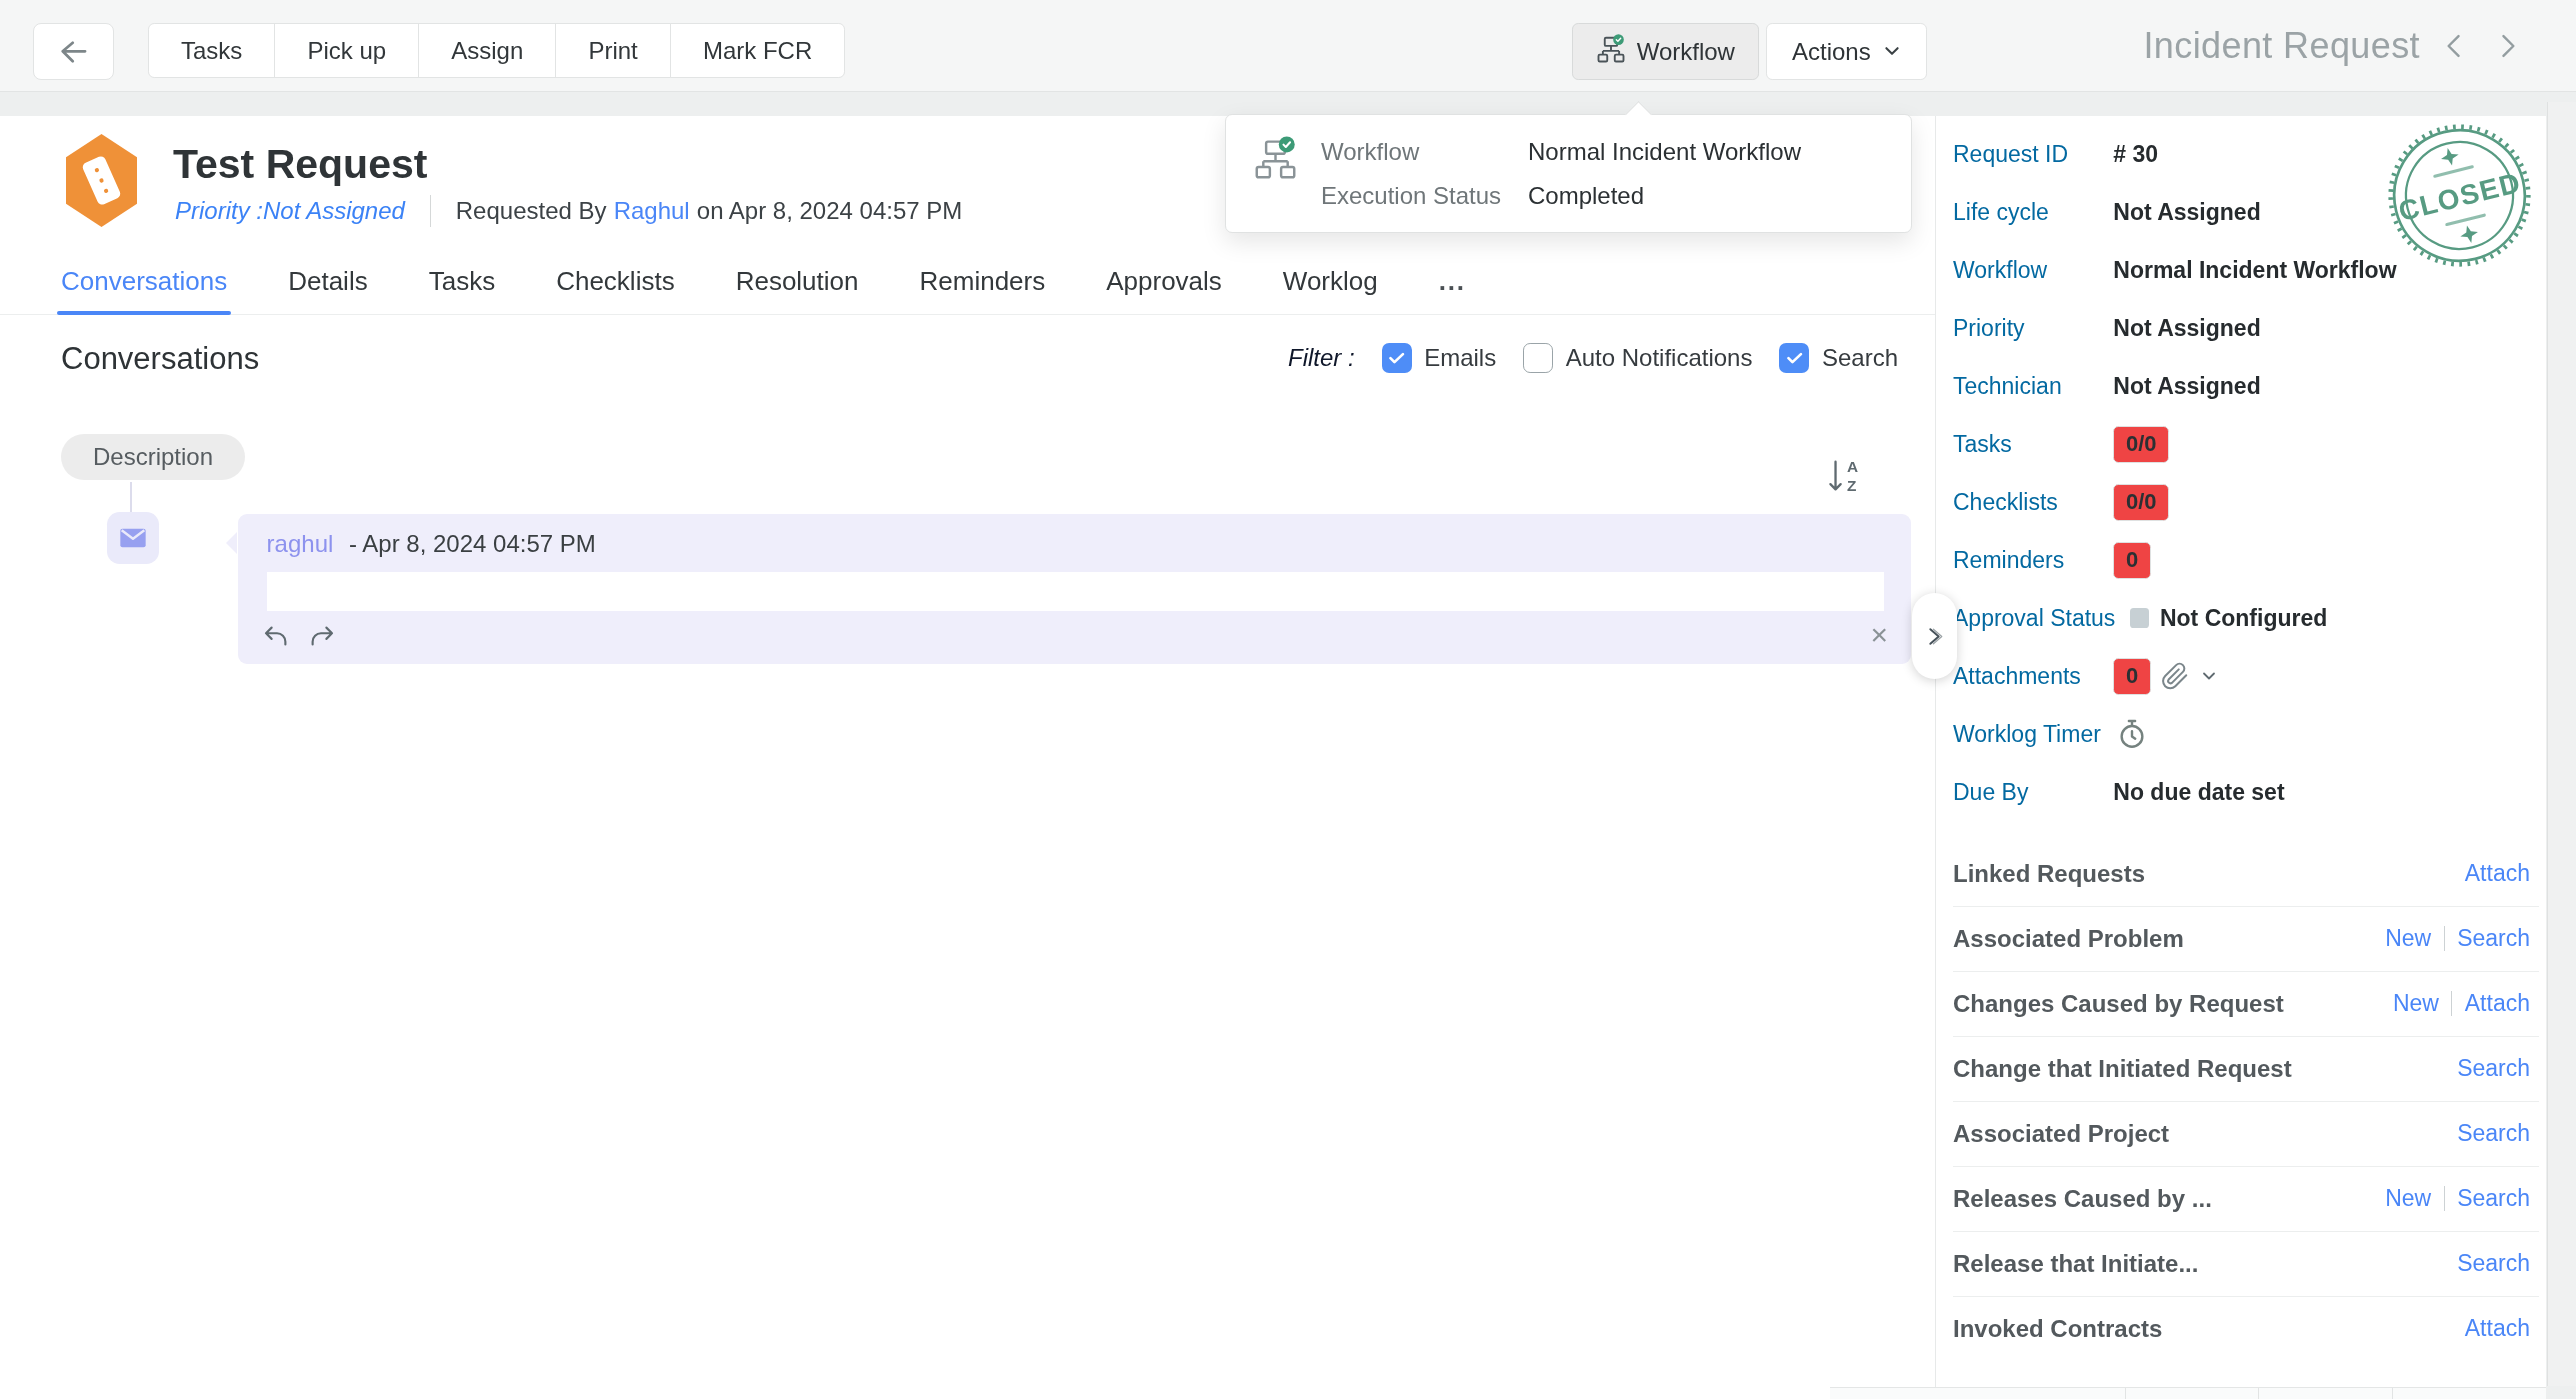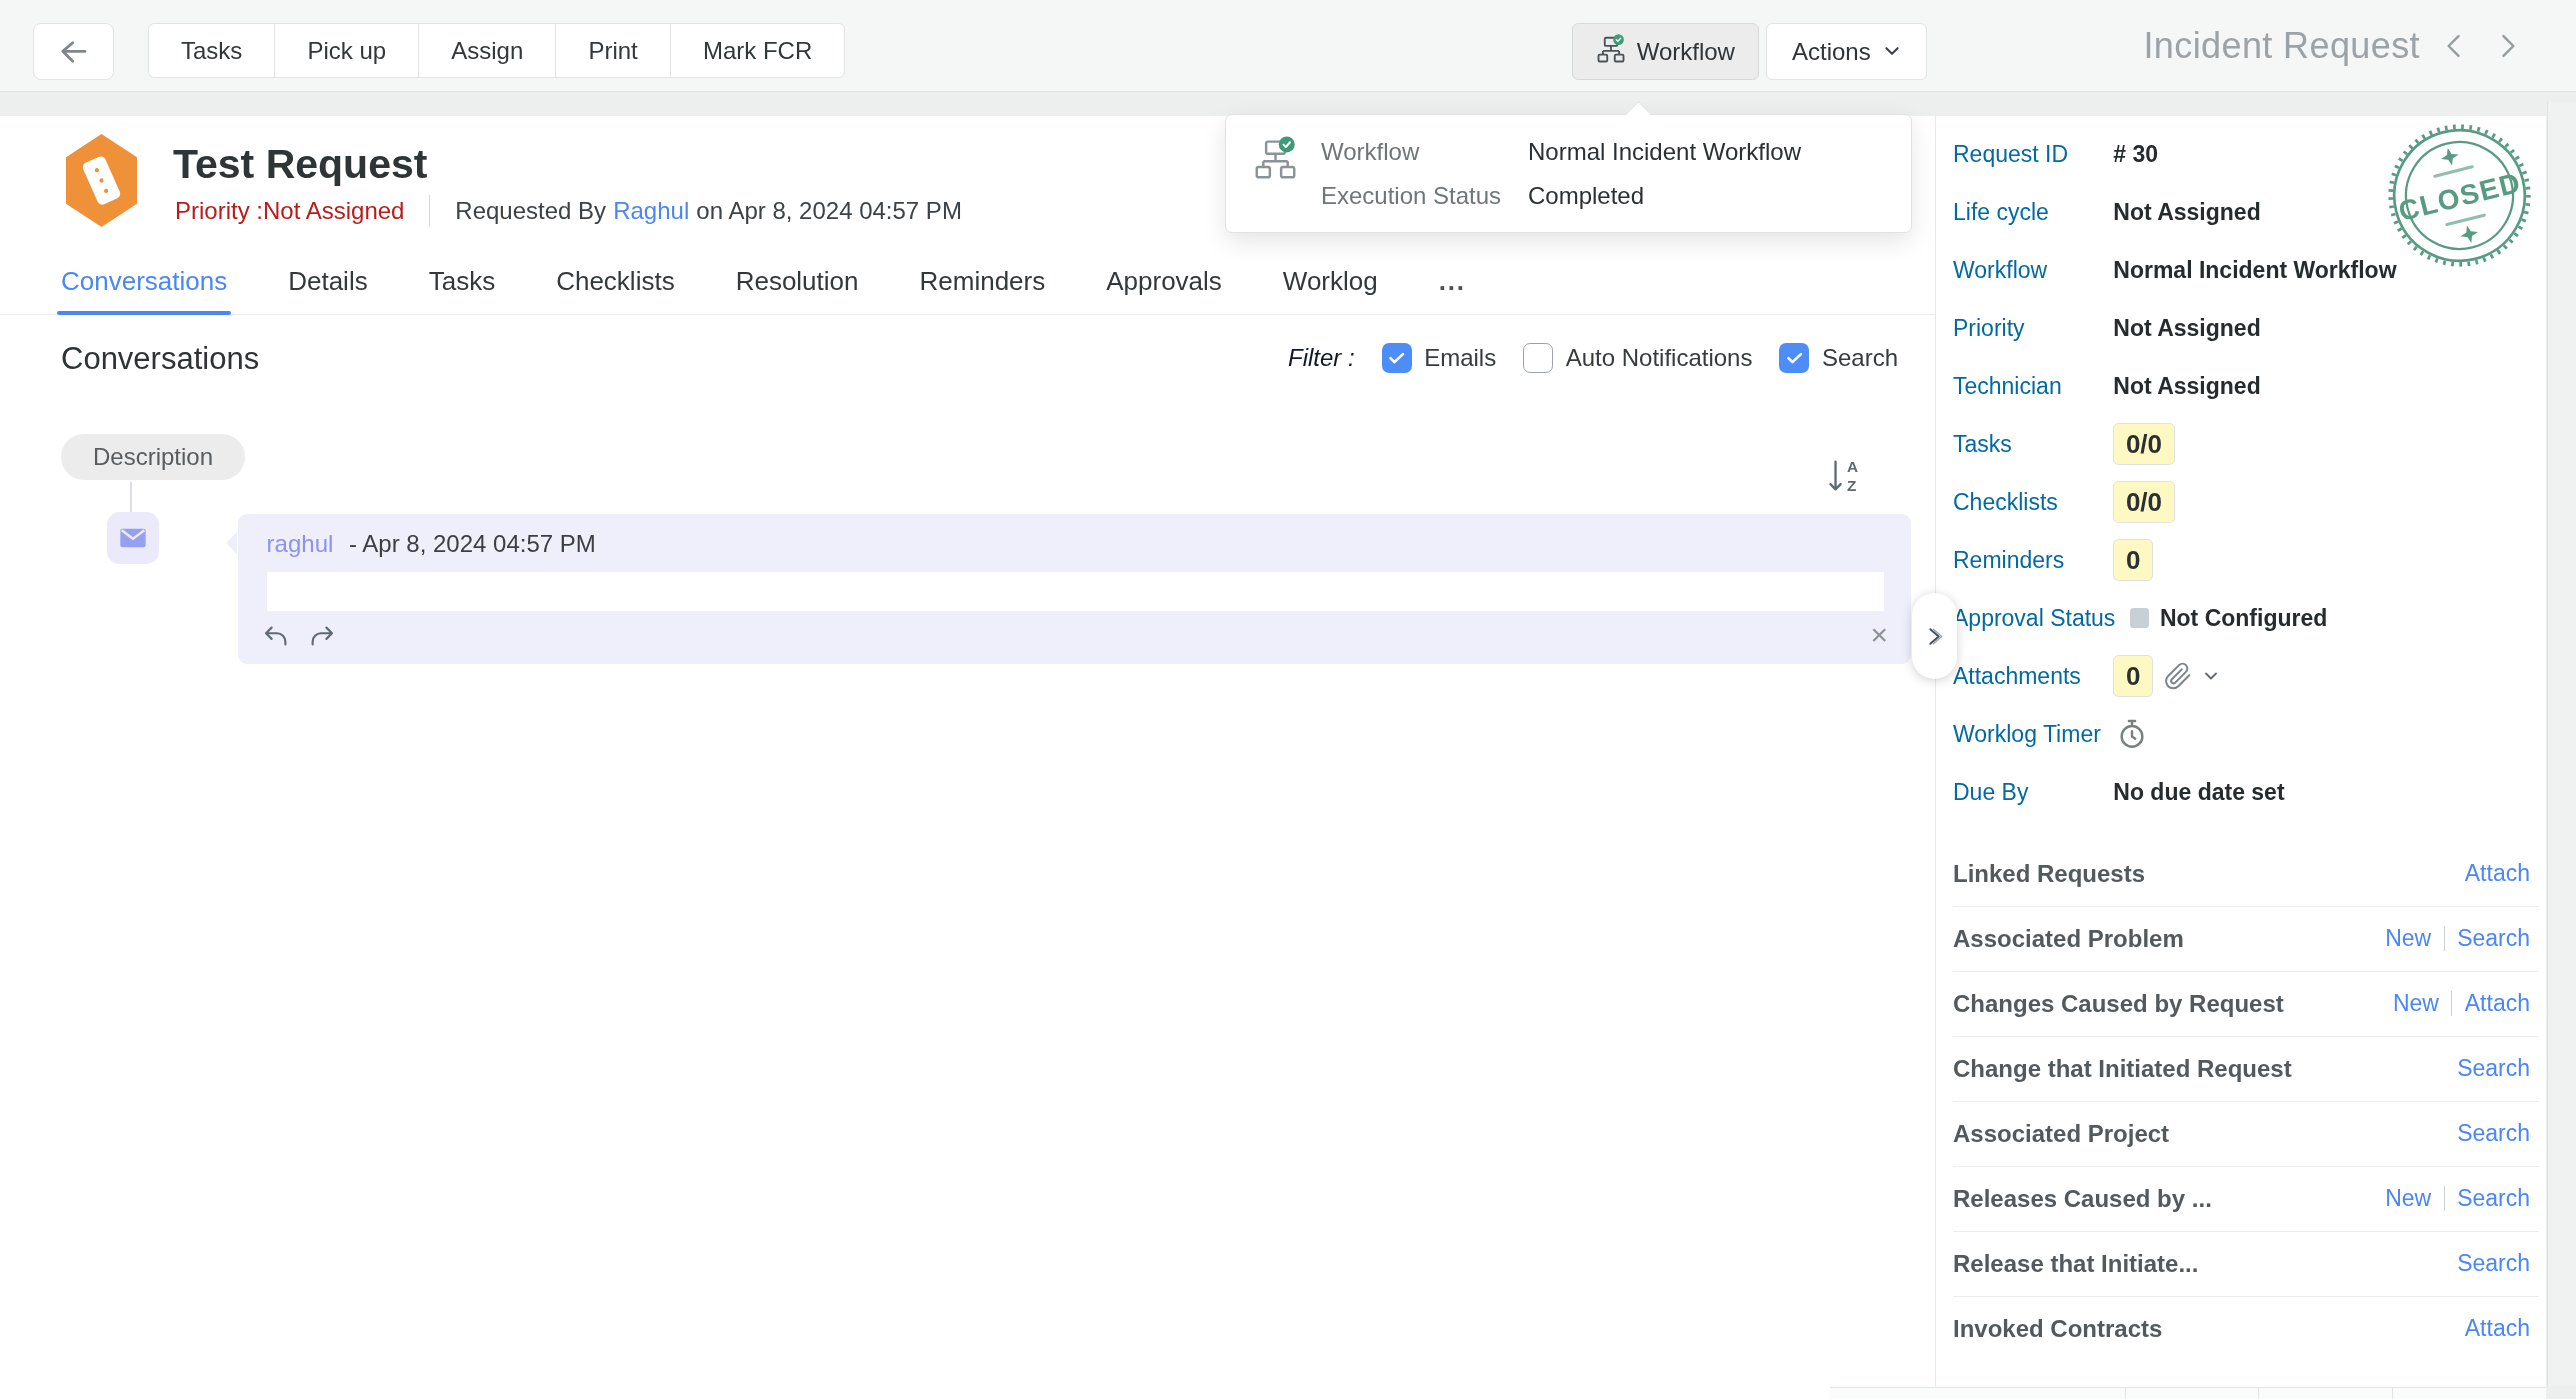--- a/index.html
+++ b/index.html
@@ -60,21 +60,21 @@
   .icon-btn{cursor:pointer;display:flex;align-items:center;justify-content:center;}
   .conv-close{position:absolute;right:23px;bottom:14.3px;font-size:30px;color:#8a9296;cursor:pointer;line-height:1;}
   
   .sidebar-divider{position:absolute;left:1935px;top:0;width:0.9px;height:1284px;background:#e7e9e9;}
   .expander{position:absolute;left:1912px;top:477px;width:45px;height:86px;background:#fff;border-radius:23px;box-shadow:0 1.8px 10.7px rgba(0,0,0,.18);display:flex;align-items:center;justify-content:center;z-index:6;cursor:pointer;}
   
   .sidebar{position:absolute;left:1953px;top:0;width:586px;padding-top:9px;}
   .field{display:flex;align-items:center;height:58px;}
   .f-label{min-width:146px;padding-right:14.3px;font-size:23px;color:#0369a1;white-space:nowrap;}
   .f-value{font-size:23px;color:#262b2e;font-weight:bold;display:flex;align-items:center;}
-  .badge{background:#fef9c3;border:0.9px solid #dfe1e1;border-radius:5.4px;padding:4.5px 11.6px;font-size:26px;font-weight:bold;color:#2b3033;text-align:right;}
+  .badge{background:#ef4444;border:0.9px solid #dfe1e1;border-radius:5.4px;padding:4.5px 11.6px;font-size:22px;font-weight:bold;color:#2b3033;text-align:right;}
   .vdiv{width:0.9px;height:39px;background:#d8dbdb;margin:0 18px;}
   .appr-sq{width:19.6px;height:19.6px;background:#c7d0d4;border-radius:3.6px;margin-right:10.7px;}
   .att-group{display:flex;align-items:center;gap:10.7px;}
   .links{margin-top:20.5px;}
   .link-row{height:64px;display:flex;align-items:center;justify-content:space-between;border-bottom:0.9px solid #eceeee;padding-right:9px;}
   .link-row:last-child{border-bottom:none;}
   .link-label{font-size:24px;font-weight:bold;color:#53595d;}
   .link-actions{display:flex;align-items:center;font-size:23px;}
   .link-actions a{color:#4a86f7;cursor:pointer;text-decoration:none;}
   .pipe{width:0.9px;height:25px;background:#cdd2d4;margin:0 12.5px;}
@@ -146,21 +146,21 @@
   <div class="req-icon">
     <svg width="41" height="55" viewBox="0 0 24 34" style="transform:rotate(-24deg)">
       <rect x="4.5" y="3" width="15" height="28" rx="3" fill="#ffffff"></rect>
       <circle cx="12" cy="10" r="1.3" fill="#ef9138"></circle>
       <circle cx="12" cy="17" r="1.3" fill="#ef9138"></circle>
       <circle cx="12" cy="24" r="1.3" fill="#ef9138"></circle>
     </svg>
   </div>
   <div class="req-title">Test Request</div>
   <div class="req-meta">
-    <span style="color:#b91c1c;">Priority :Not Assigned</span>
+    <span style="color:#3b82f6;font-style:italic;">Priority :Not Assigned</span>
     <span class="meta-divider"></span>
     <span>Requested By</span>
     <span class="req-link">Raghul</span>
     <span>on Apr 8, 2024 04:57 PM</span>
   </div>
 
   <div class="tabs-row">
     <div class="tab active">Conversations</div>
     <div class="tab">Details</div>
     <div class="tab">Tasks</div>

